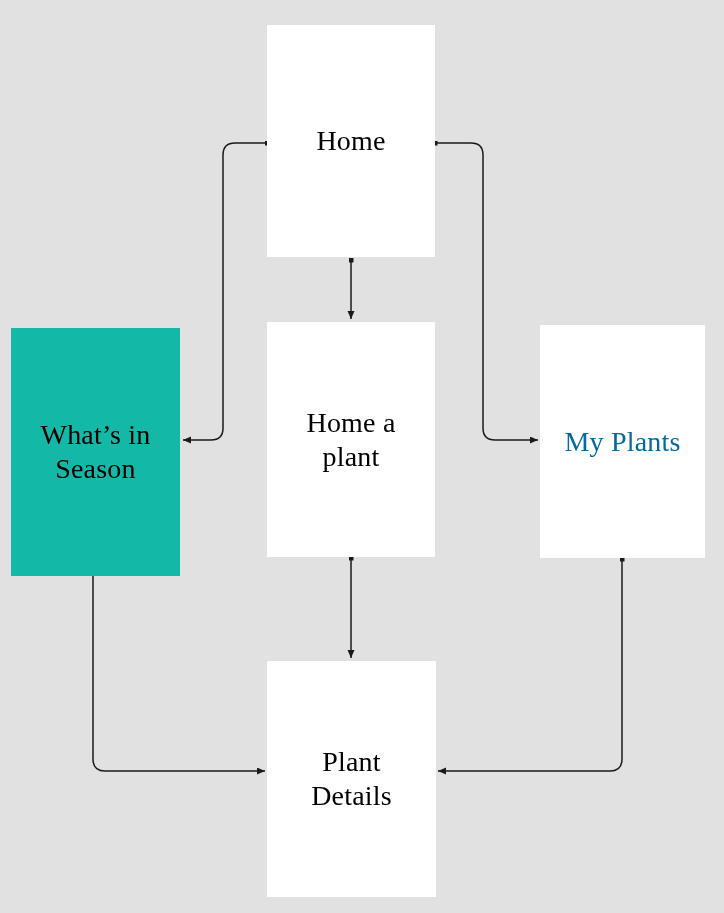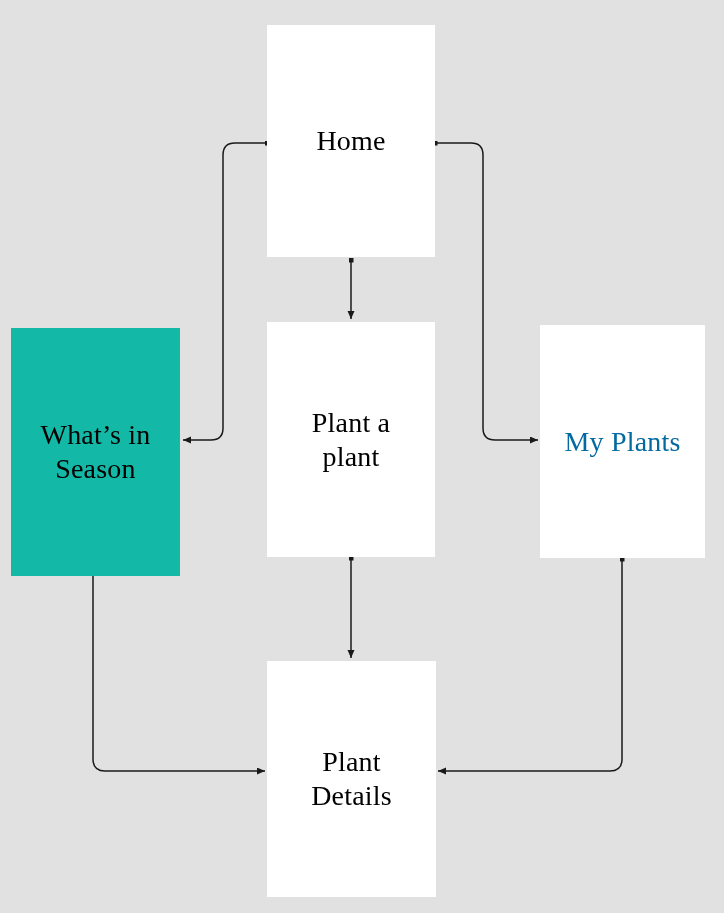--- a/index.html
+++ b/index.html
@@ -70,21 +70,21 @@
   </svg>
   <div id="nodes">
       <div class="node" style="left: 267px; top: 25px; width: 168px; height: 232px; background: rgb(255, 255, 255);">
         <div class="node-label" style="color: rgb(0, 0, 0);">Home</div>
       </div>
       <div class="node" style="left: 11px; top: 328px; width: 169px; height: 248px; background: #14b8a6;">
         <div class="node-label" style="color: rgb(0, 0, 0);">What’s in
 Season</div>
       </div>
       <div class="node" style="left: 267px; top: 322px; width: 168px; height: 235px; background: rgb(255, 255, 255);">
-        <div class="node-label" style="color: rgb(0, 0, 0);">Plant a
+        <div class="node-label" style="color: rgb(0, 0, 0);">Home a
 plant</div>
       </div>
       <div class="node" style="left: 540px; top: 325px; width: 165px; height: 233px; background: rgb(255, 255, 255);">
         <div class="node-label" style="color: #0369a1; text-align: right;">My Plants</div>
       </div>
       <div class="node" style="left: 267px; top: 661px; width: 169px; height: 236px; background: rgb(255, 255, 255);">
         <div class="node-label" style="color: rgb(0, 0, 0);">Plant
 Details</div>
       </div>
     </div>

